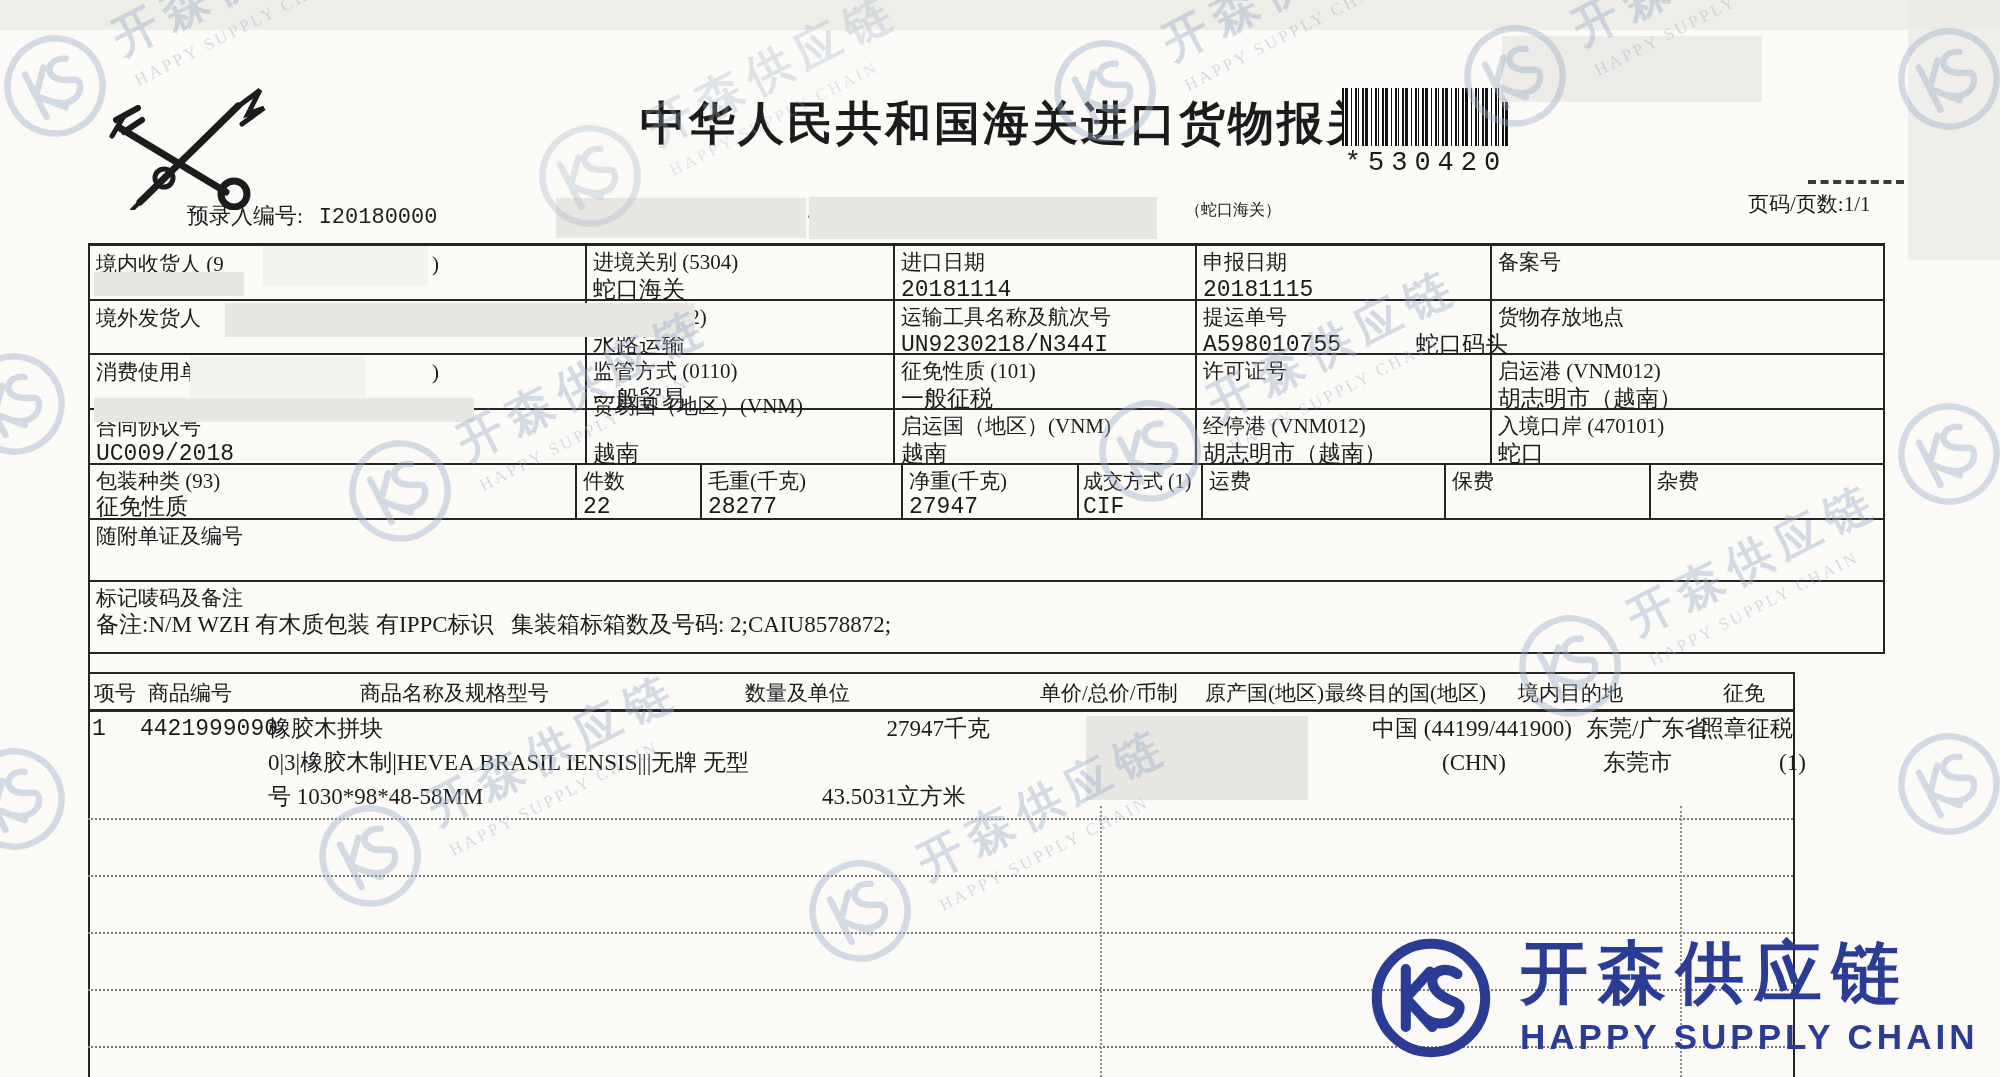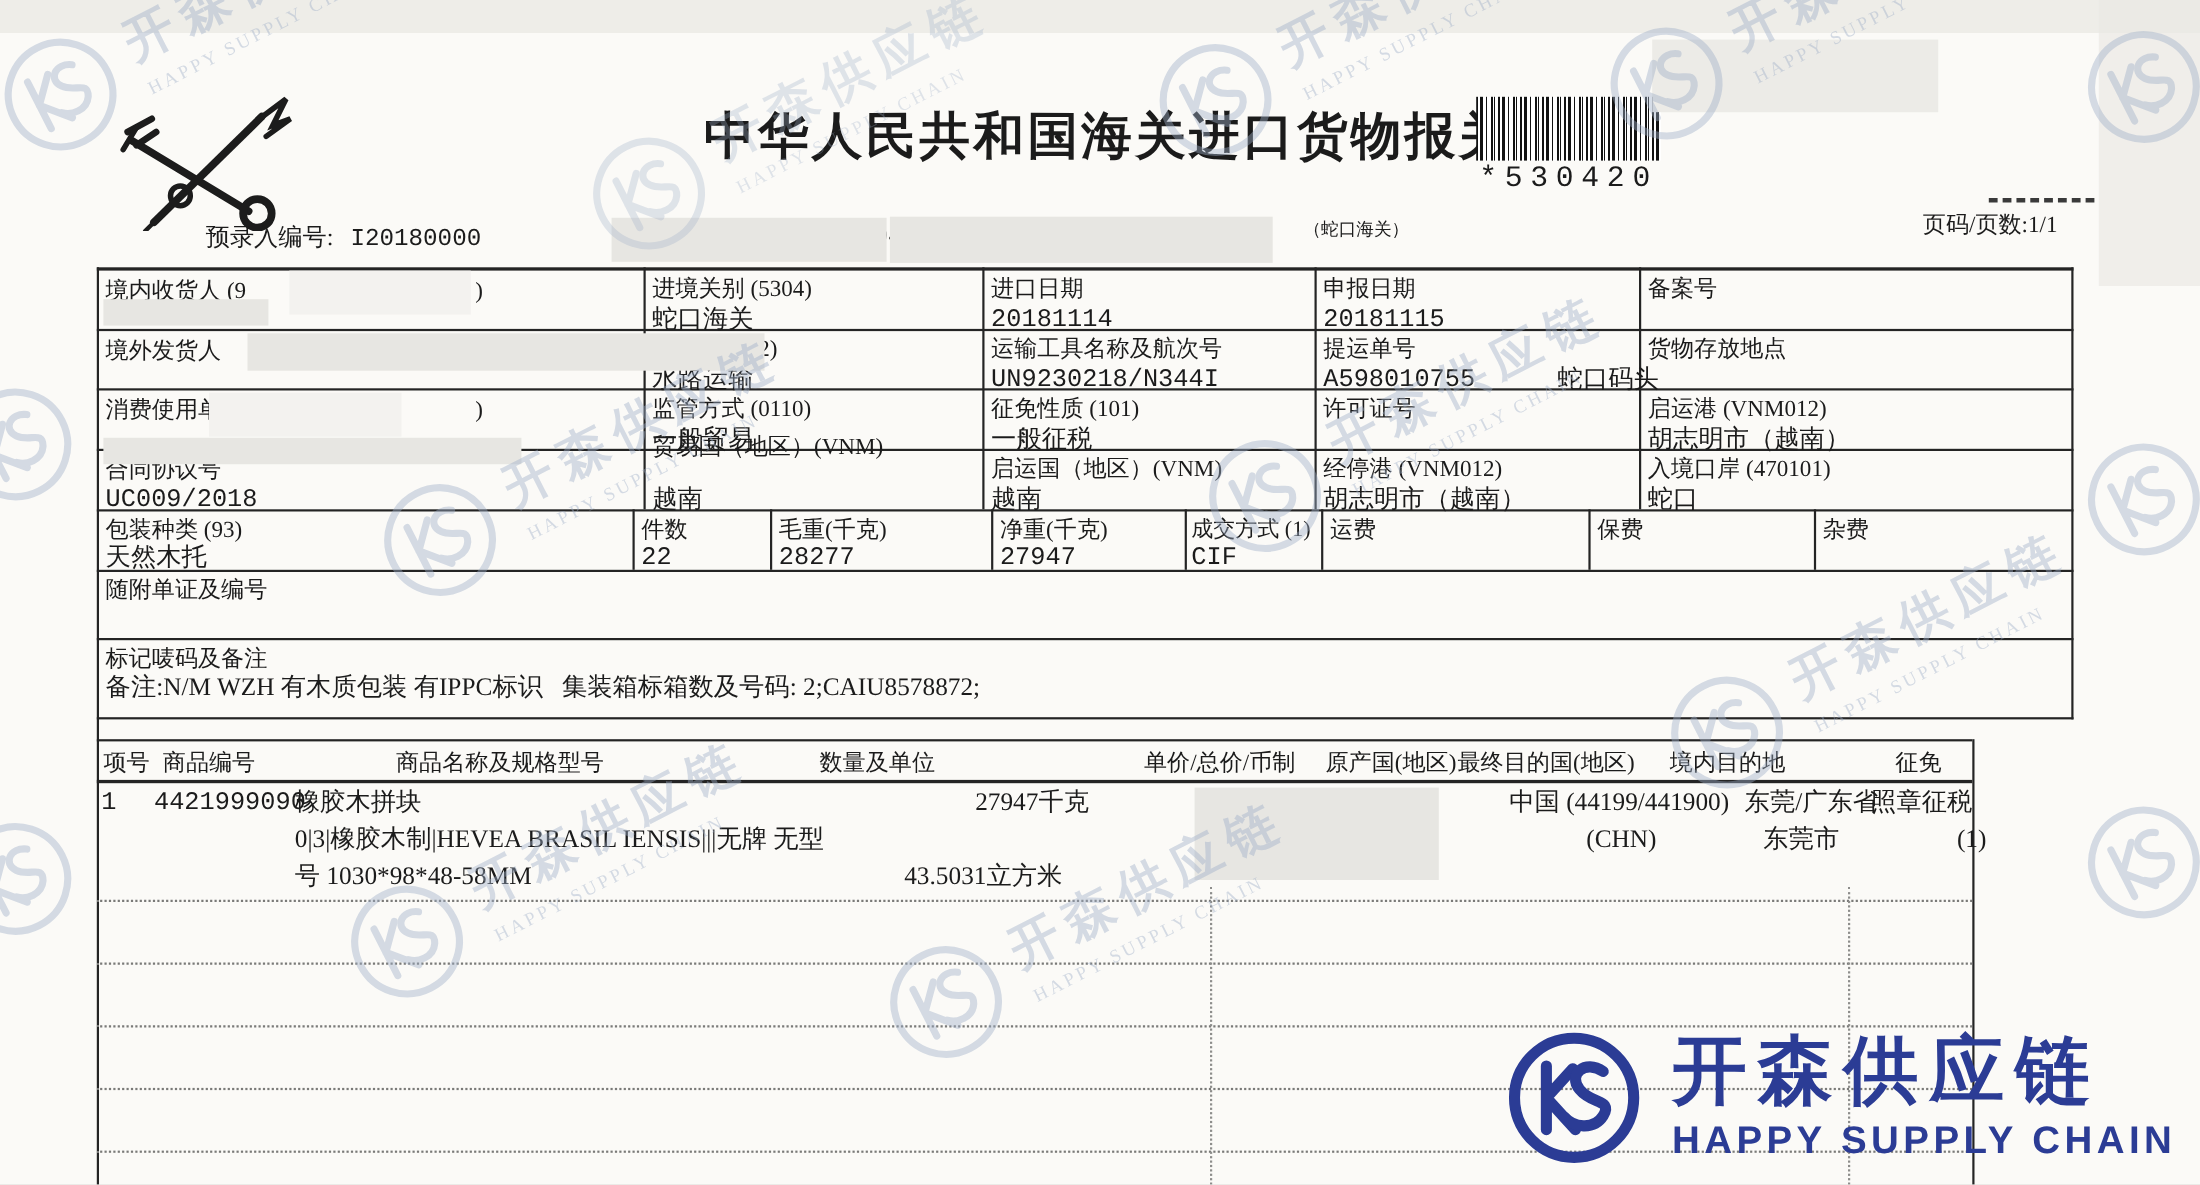--- a/index.html
+++ b/index.html
@@ -137,21 +137,21 @@
   <div class="t lbl" style="left:593px;top:394px;">贸易国（地区）(VNM)</div>
   <div class="t val" style="left:593px;top:441px;">越南</div>
   <div class="t lbl" style="left:901px;top:414px;">启运国（地区）(VNM)</div>
   <div class="t val" style="left:901px;top:441px;">越南</div>
   <div class="t lbl" style="left:1203px;top:414px;">经停港 (VNM012)</div>
   <div class="t val" style="left:1203px;top:441px;">胡志明市（越南）</div>
   <div class="t lbl" style="left:1498px;top:414px;">入境口岸 (470101)</div>
   <div class="t val" style="left:1498px;top:441px;">蛇口</div>
 
   <div class="t lbl" style="left:96px;top:469px;">包装种类 (93)</div>
-  <div class="t val" style="left:96px;top:494px;">天然木托</div>
+  <div class="t val" style="left:96px;top:494px;">征免性质</div>
   <div class="t lbl" style="left:583px;top:469px;">件数</div>
   <div class="t val mono" style="left:583px;top:494px;">22</div>
   <div class="t lbl" style="left:708px;top:469px;">毛重(千克)</div>
   <div class="t val mono" style="left:708px;top:494px;">28277</div>
   <div class="t lbl" style="left:909px;top:469px;">净重(千克)</div>
   <div class="t val mono" style="left:909px;top:494px;">27947</div>
   <div class="t" style="left:1083px;top:470px;font-size:20px;text-align:center;">成交方式 (1)</div>
   <div class="t val mono" style="left:1083px;top:494px;">CIF</div>
   <div class="t lbl" style="left:1209px;top:469px;">运费</div>
   <div class="t lbl" style="left:1452px;top:469px;">保费</div>

